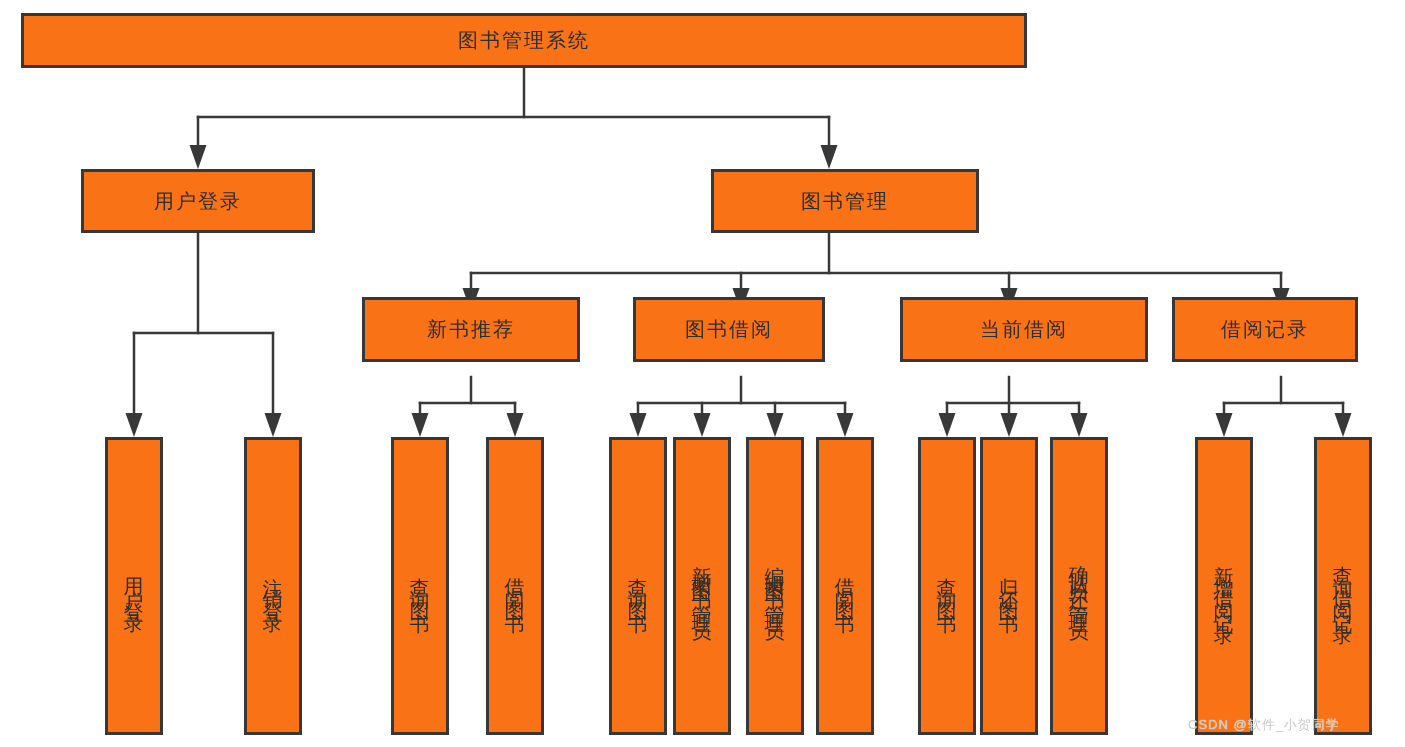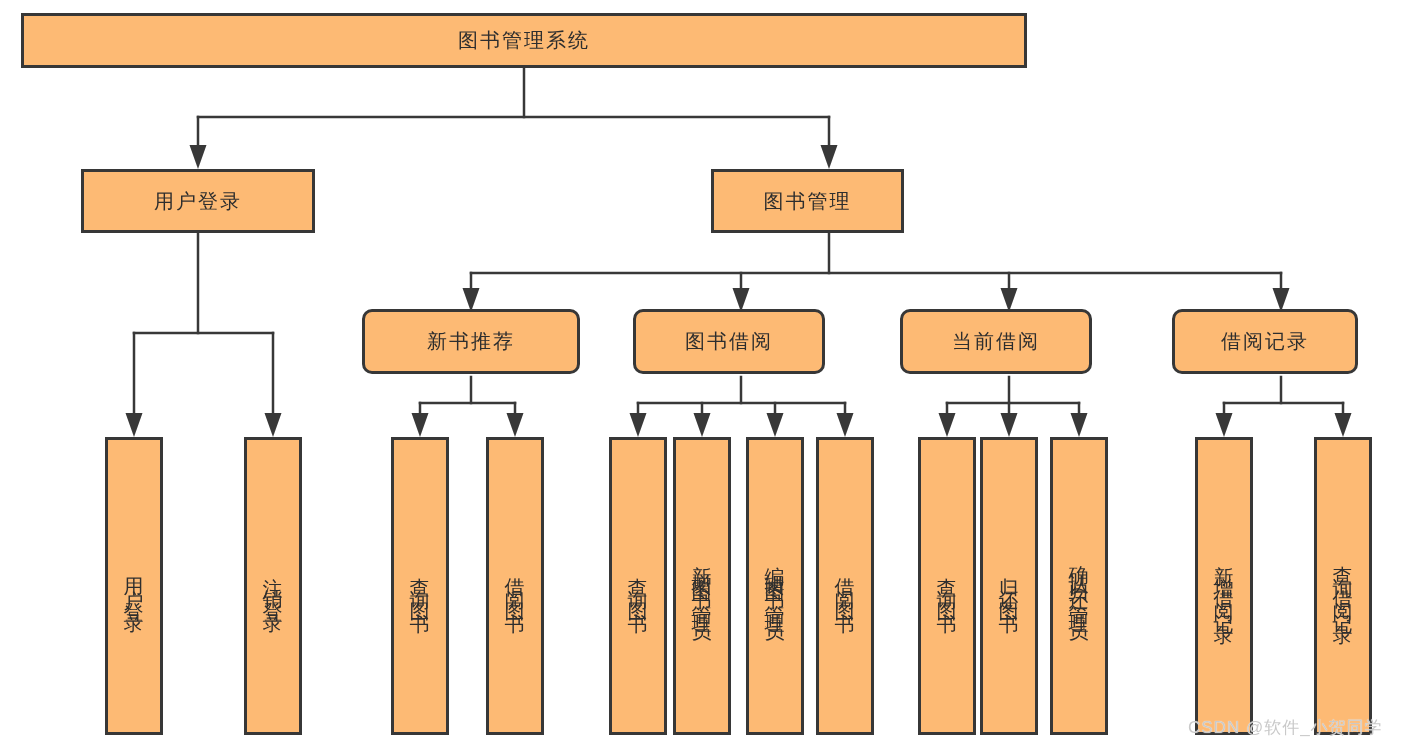--- a/index.html
+++ b/index.html
@@ -19,50 +19,50 @@
   .connectors {
     position: absolute;
     left: 0;
     top: 0;
     width: 1405px;
     height: 747px;
     pointer-events: none;
   }
   .node {
     position: absolute;
-    background: #fdba74;
+    background: #f97316;
     border: 3px solid #373737;
     box-sizing: border-box;
     display: flex;
     align-items: center;
     justify-content: center;
     color: #2e2e2e;
     font-size: 20px;
     letter-spacing: 2px;
     white-space: nowrap;
   }
   .node.root  { left: 21px;  top: 13px;  width: 1006px; height: 55px; }
   .node.l2    { top: 169px;  height: 64px; }
-  .node.l3    { top: 309px;  height: 65px; border-radius: 10px; }
+  .node.l3    { top: 297px;  height: 65px; }
   .node.leaf  { top: 437px;  height: 298px; width: 58px; }
   .vtext {
     writing-mode: vertical-rl;
     text-orientation: mixed;
     letter-spacing: 12px;
     font-size: 20px;
     color: #2e2e2e;
     line-height: 1;
   }
   .vtext.long { letter-spacing: 8px; }
   .watermark {
     position: absolute;
     left: 1188px;
     top: 716px;
     color: #c9c9c9;
-    font-size: 17px;
+    font-size: 13px;
     letter-spacing: 1px;
     white-space: nowrap;
     z-index: 5;
     text-shadow: 0 0 1px #ffffff;
   }
   svg line    { stroke: #383838; stroke-width: 2.5; stroke-linecap: square; }
   svg polygon { fill: #383838; }
 </style>
 </head>
 <body>
@@ -141,25 +141,25 @@
       <line x1="1224" y1="403" x2="1224" y2="415"></line>
       <polygon points="1215.5,413 1232.5,413 1224,437"></polygon>
       <line x1="1343" y1="403" x2="1343" y2="415"></line>
       <polygon points="1334.5,413 1351.5,413 1343,437"></polygon>
     </g>
   </svg>
 
   <div class="node root">图书管理系统</div>
 
   <div class="node l2" style="left:81px; width:234px;">用户登录</div>
-  <div class="node l2" style="left:711px; width:193px;">图书管理</div>
+  <div class="node l2" style="left:711px; width:268px;">图书管理</div>
 
   <div class="node l3" style="left:362px;  width:218px;">新书推荐</div>
   <div class="node l3" style="left:633px;  width:192px;">图书借阅</div>
-  <div class="node l3" style="left:900px;  width:192px;">当前借阅</div>
+  <div class="node l3" style="left:900px;  width:248px;">当前借阅</div>
   <div class="node l3" style="left:1172px; width:186px;">借阅记录</div>
 
   <div class="node leaf" style="left:105px;">
     <span class="vtext">用户登录</span>
   </div>
   <div class="node leaf" style="left:244px;">
     <span class="vtext">注销登录</span>
   </div>
 
   <div class="node leaf" style="left:391px;">

